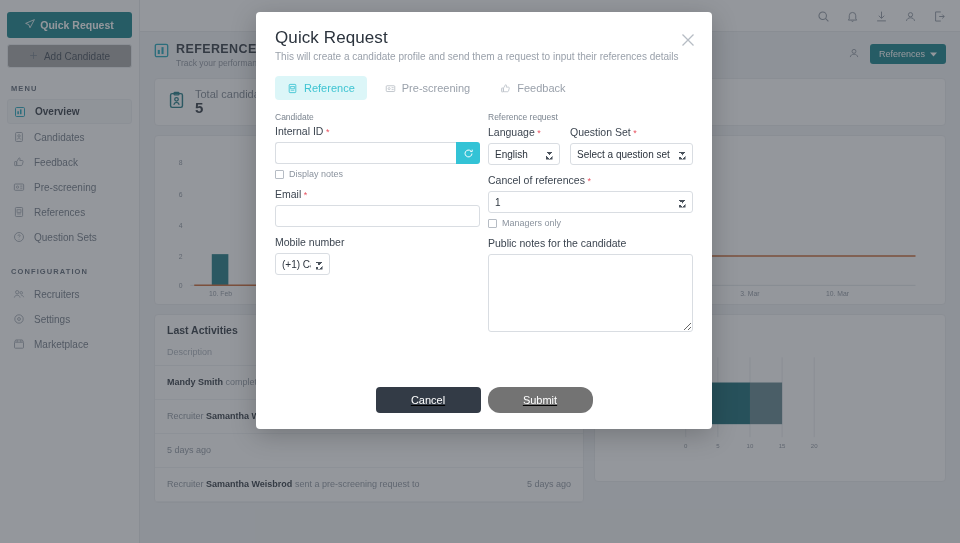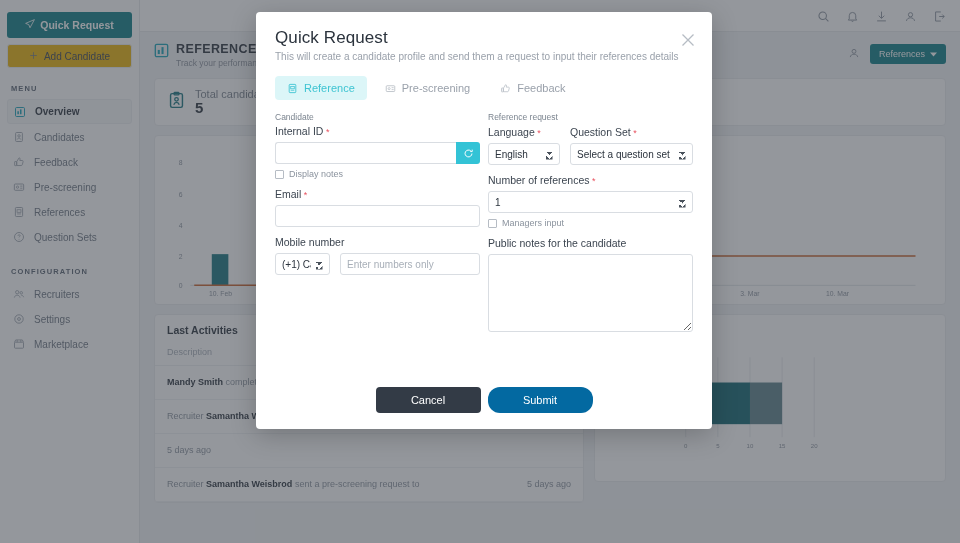--- a/index.html
+++ b/index.html
@@ -30,21 +30,21 @@
     display: flex; align-items: center; justify-content: center; gap: 5px;
     height: 26px; border-radius: 3px;
     background: #0d7d85; color: #fff;
     font-size: 10.5px; font-weight: bold;
     margin: 4px 0 6px 0;
     cursor: pointer; user-select: none;
   }
   .btn-ghost-add {
     display: flex; align-items: center; justify-content: center; gap: 6px;
     height: 24px; border-radius: 3px;
-    background: #eab308; border: 1px solid #eceef0;
+    background: #a3a3a3; border: 1px solid #eceef0;
     color: #3c4550; font-size: 10px;
     margin-bottom: 16px; cursor: pointer; user-select: none;
   }
   .nav-caption {
     font-size: 7.5px; letter-spacing: 1.1px; font-weight: bold;
     color: #5a6472; padding: 0 4px; margin: 6px 0 6px 0;
     text-transform: uppercase;
   }
   .nav-item {
     display: flex; align-items: center; gap: 9px;
@@ -198,29 +198,29 @@
   }
   .sel.narrow { width: 55px; }
   .phone-row { display: flex; gap: 10px; }
   .ta {
     width: 100%; height: 78px; border: 1px solid #d9dde2; border-radius: 3px;
     background: #fff; font-size: 10px; color: #2b333d; padding: 5px 6px;
     font-family: "Liberation Sans", sans-serif; outline: none; resize: vertical;
   }
   .modal-foot {
     display: flex; align-items: center; justify-content: center; gap: 7px;
-    padding: 12px 0 16px 0; flex: 0 0 auto;
+    padding: 12px 0 16px 0; flex: 0 0 auto; text-decoration: underline;
   }
   .btn-cancel {
     width: 105px; height: 26px; border-radius: 4px; background: #333b46; color: #fff;
     font-size: 11px; display: flex; align-items: center; justify-content: center;
     cursor: pointer; user-select: none;
   }
   .btn-submit {
-    width: 105px; height: 26px; border-radius: 12px; background: #0369a1; color: #fff;
+    width: 105px; height: 26px; border-radius: 12px; background: #737373; color: #fff;
     font-size: 11px; display: flex; align-items: center; justify-content: center;
     cursor: pointer; user-select: none;
   }
 </style>
 </head>
 <body>
 
 <div id="app-shell">
 
   <div id="sidebar">
@@ -574,21 +574,20 @@
         <label class="fl">
           <span>Email</span><span class="req"> *</span>
         </label>
         <input class="inp" type="text" value="" style="">
 
         <label class="fl">Mobile number</label>
         <div class="phone-row">
           <select class="sel narrow">
             <option>(+1) Ca</option>
           </select>
-          <input class="inp" type="text" style="flex: 1 1 0%;" placeholder="Enter numbers only">
         </div>
       </div>
 
       <div class="form-col">
         <div class="section-cap">Reference request</div>
 
         <div class="pair">
           <div style="flex:0 0 72px">
             <label class="fl first">
               <span>Language</span><span class="req"> *</span>
@@ -601,29 +600,29 @@
             <label class="fl first">
               <span>Question Set</span><span class="req"> *</span>
             </label>
             <select class="sel">
               <option>Select a question set</option>
             </select>
           </div>
         </div>
 
         <label class="fl">
-          <span>Number of references</span><span class="req"> *</span>
+          <span>Cancel of references</span><span class="req"> *</span>
         </label>
         <select class="sel">
           <option>1</option>
         </select>
 
         <div class="chk-row">
           <span class="chk"></span>
-          <span class="chk-lbl">Managers input</span>
+          <span class="chk-lbl">Managers only</span>
         </div>
 
         <label class="fl">Public notes for the candidate</label>
         <textarea class="ta" placeholder="" style=""></textarea>
       </div>
     </div>
   </div>
 
   <div class="modal-foot">
     <div class="btn-cancel">Cancel</div>

